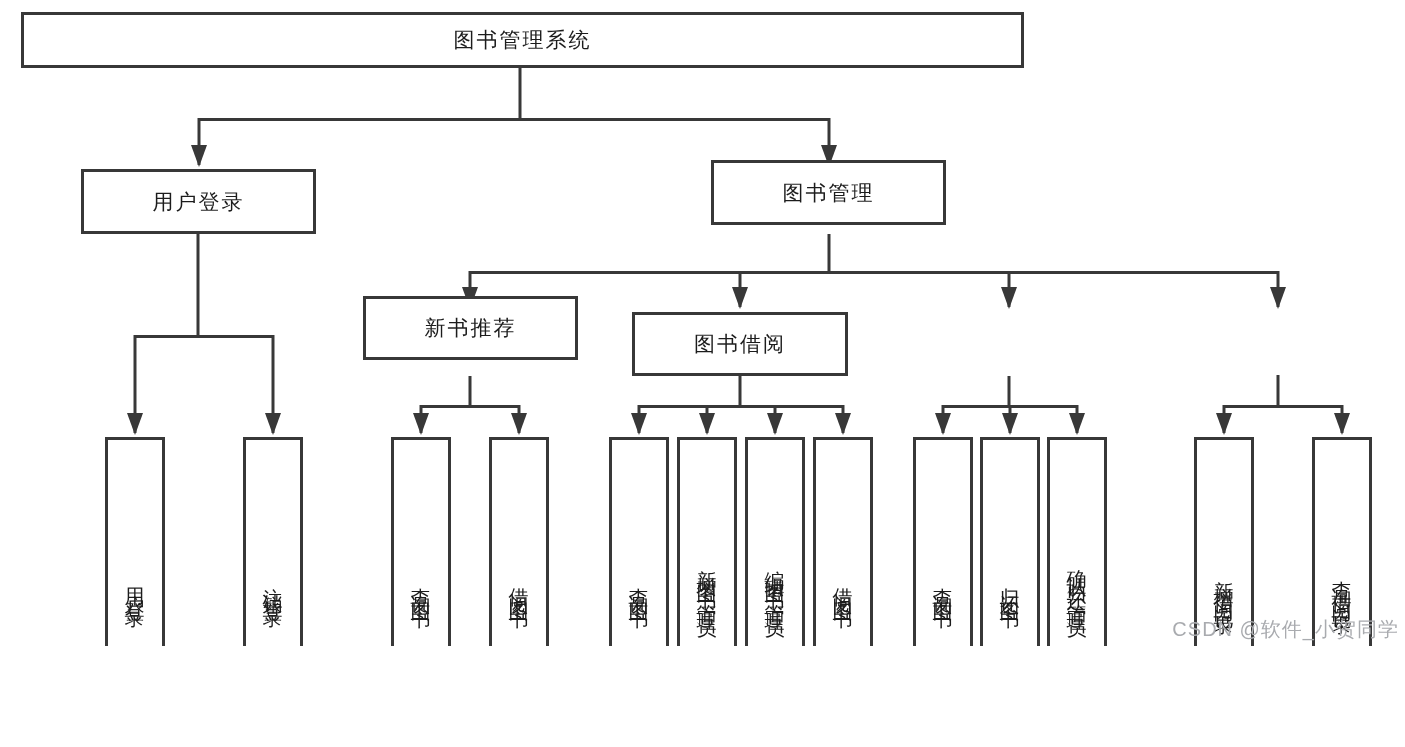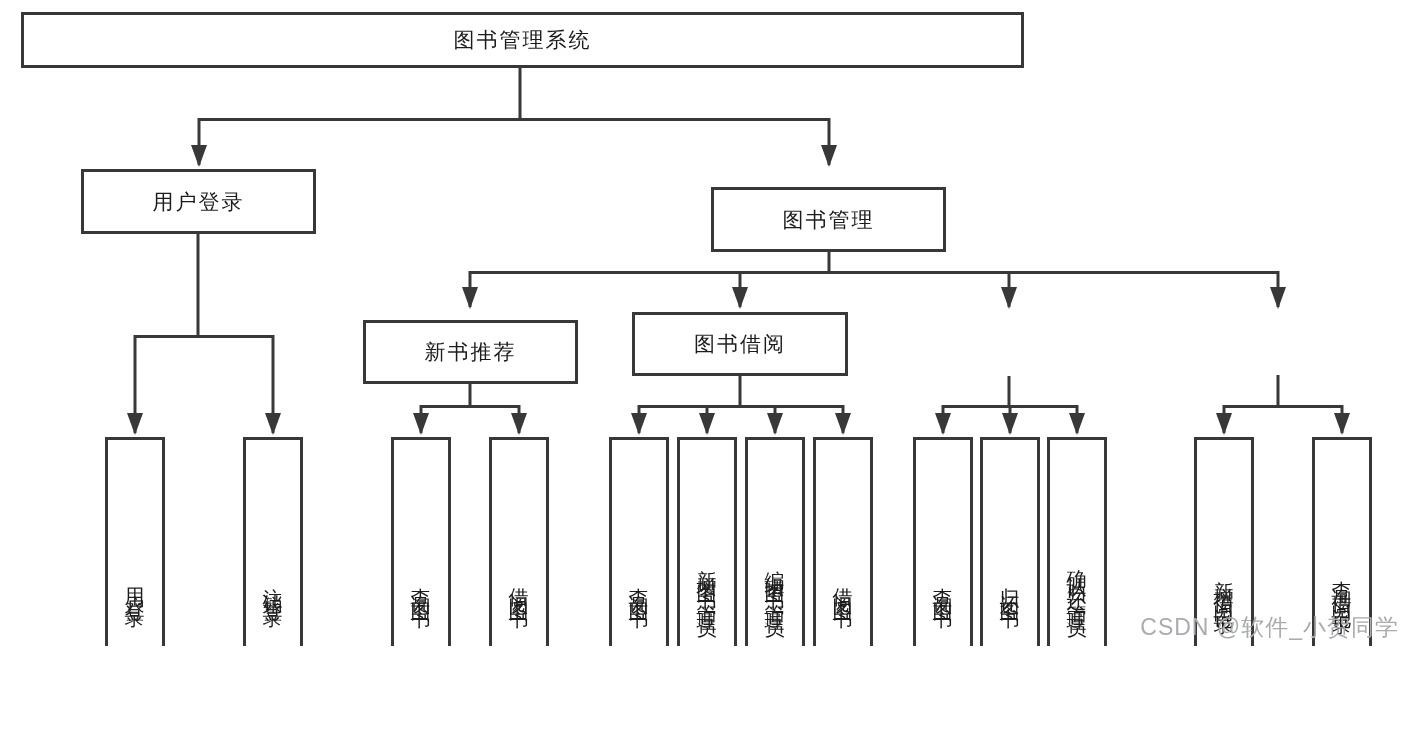--- a/index.html
+++ b/index.html
@@ -40,21 +40,21 @@
     writing-mode: vertical-rl;
     text-orientation: mixed;
     font-size: 20px;
     letter-spacing: 7px;
     line-height: 1;
   }
   .watermark {
     position: absolute;
     right: 6px;
     bottom: 3px;
-    font-size: 23px;
+    font-size: 20px;
     letter-spacing: 1px;
     color: #a9abaf;
     z-index: 5;
     white-space: nowrap;
   }
 </style>
 </head>
 <body>
 
 <div id="canvas">
@@ -102,25 +102,25 @@
     </g>
   </svg>
 
   <div class="node h" style="left:21px; top:12px; width:1003px; height:56px">
     <span>图书管理系统</span>
   </div>
 
   <div class="node h" style="left:81px; top:169px; width:235px; height:65px">
     <span>用户登录</span>
   </div>
-  <div class="node h" style="left:711px; top:187px; width:235px; height:65px">
+  <div class="node h" style="left:711px; top:160px; width:235px; height:65px">
     <span>图书管理</span>
   </div>
 
-  <div class="node h" style="left:363px; top:320px; width:215px; height:64px">
+  <div class="node h" style="left:363px; top:296px; width:215px; height:64px">
     <span>新书推荐</span>
   </div>
   <div class="node h" style="left:632px; top:312px; width:216px; height:64px">
     <span>图书借阅</span>
   </div>
 
   <div class="node v" style="left:105px; top:437px; width:60px; height:297px">
     <span>用户登录</span>
   </div>
   <div class="node v" style="left:243px; top:437px; width:60px; height:297px">

